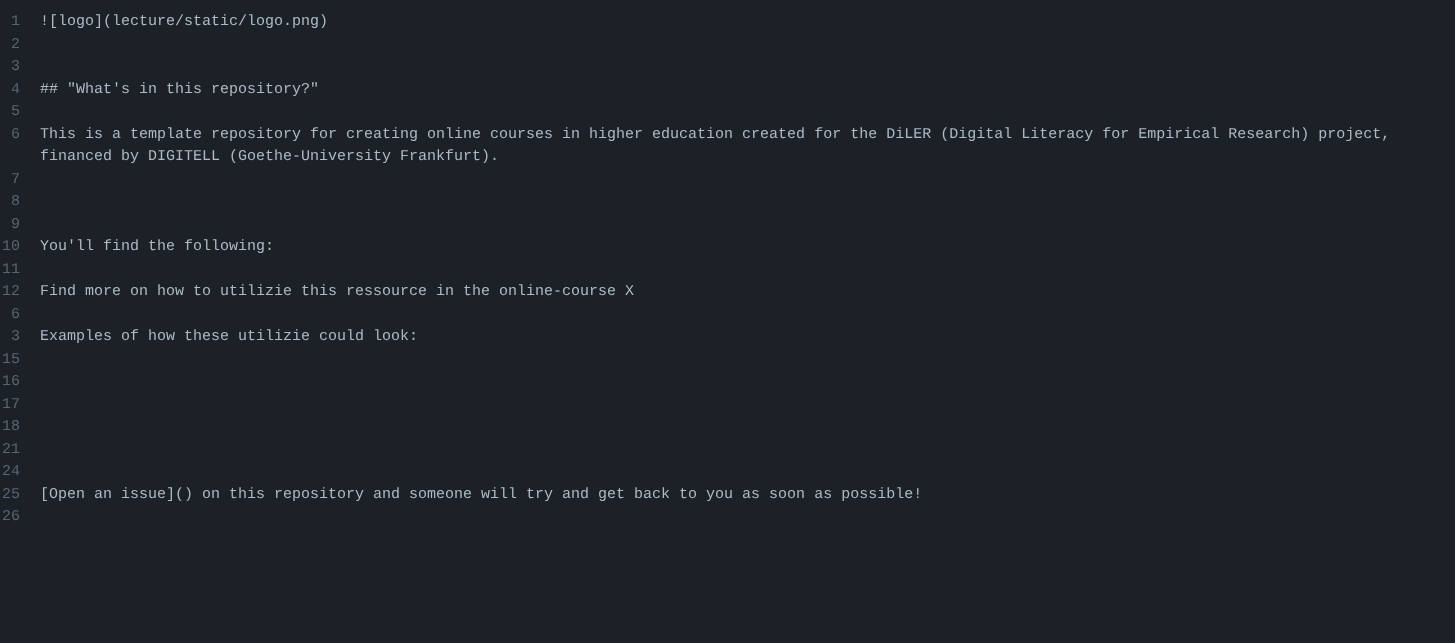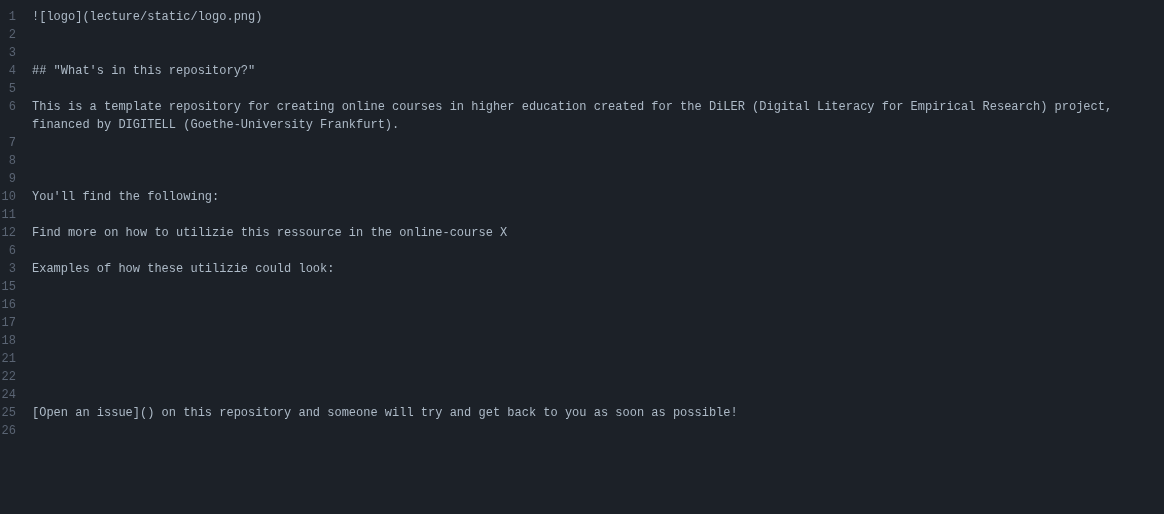--- a/index.html
+++ b/index.html
@@ -113,24 +113,20 @@
     </div>
   <div class="line">
       <span class="line-number">18</span>
       <span class="line-content"></span>
     </div>
   <div class="line">
       <span class="line-number">21</span>
       <span class="line-content"></span>
     </div>
   <div class="line">
-      <span class="line-number">22</span>
-      <span class="line-content"></span>
-    </div>
-  <div class="line">
       <span class="line-number">24</span>
       <span class="line-content"></span>
     </div>
   <div class="line">
       <span class="line-number">25</span>
       <span class="line-content">[Open an issue]() on this repository and someone will try and get back to you as soon as possible!</span>
     </div>
   <div class="line">
       <span class="line-number">26</span>
       <span class="line-content"></span>

